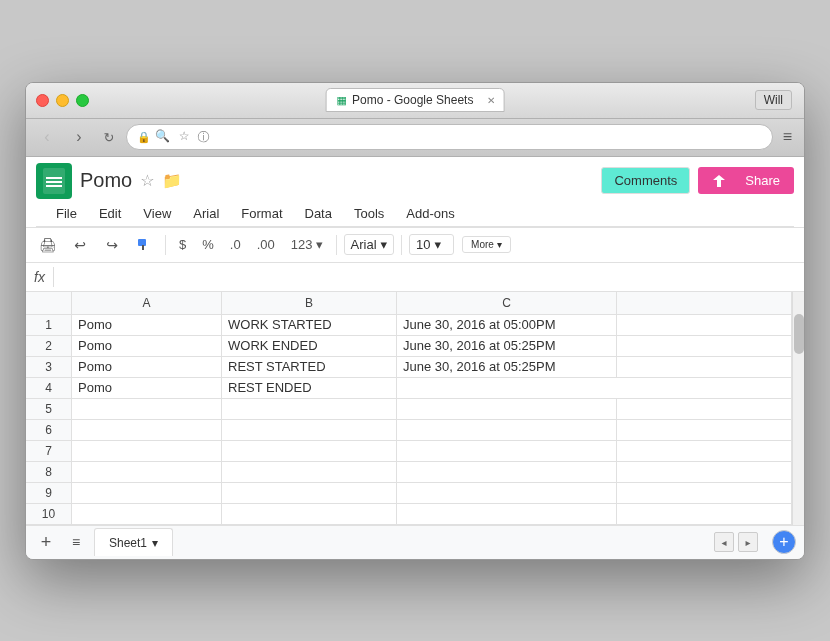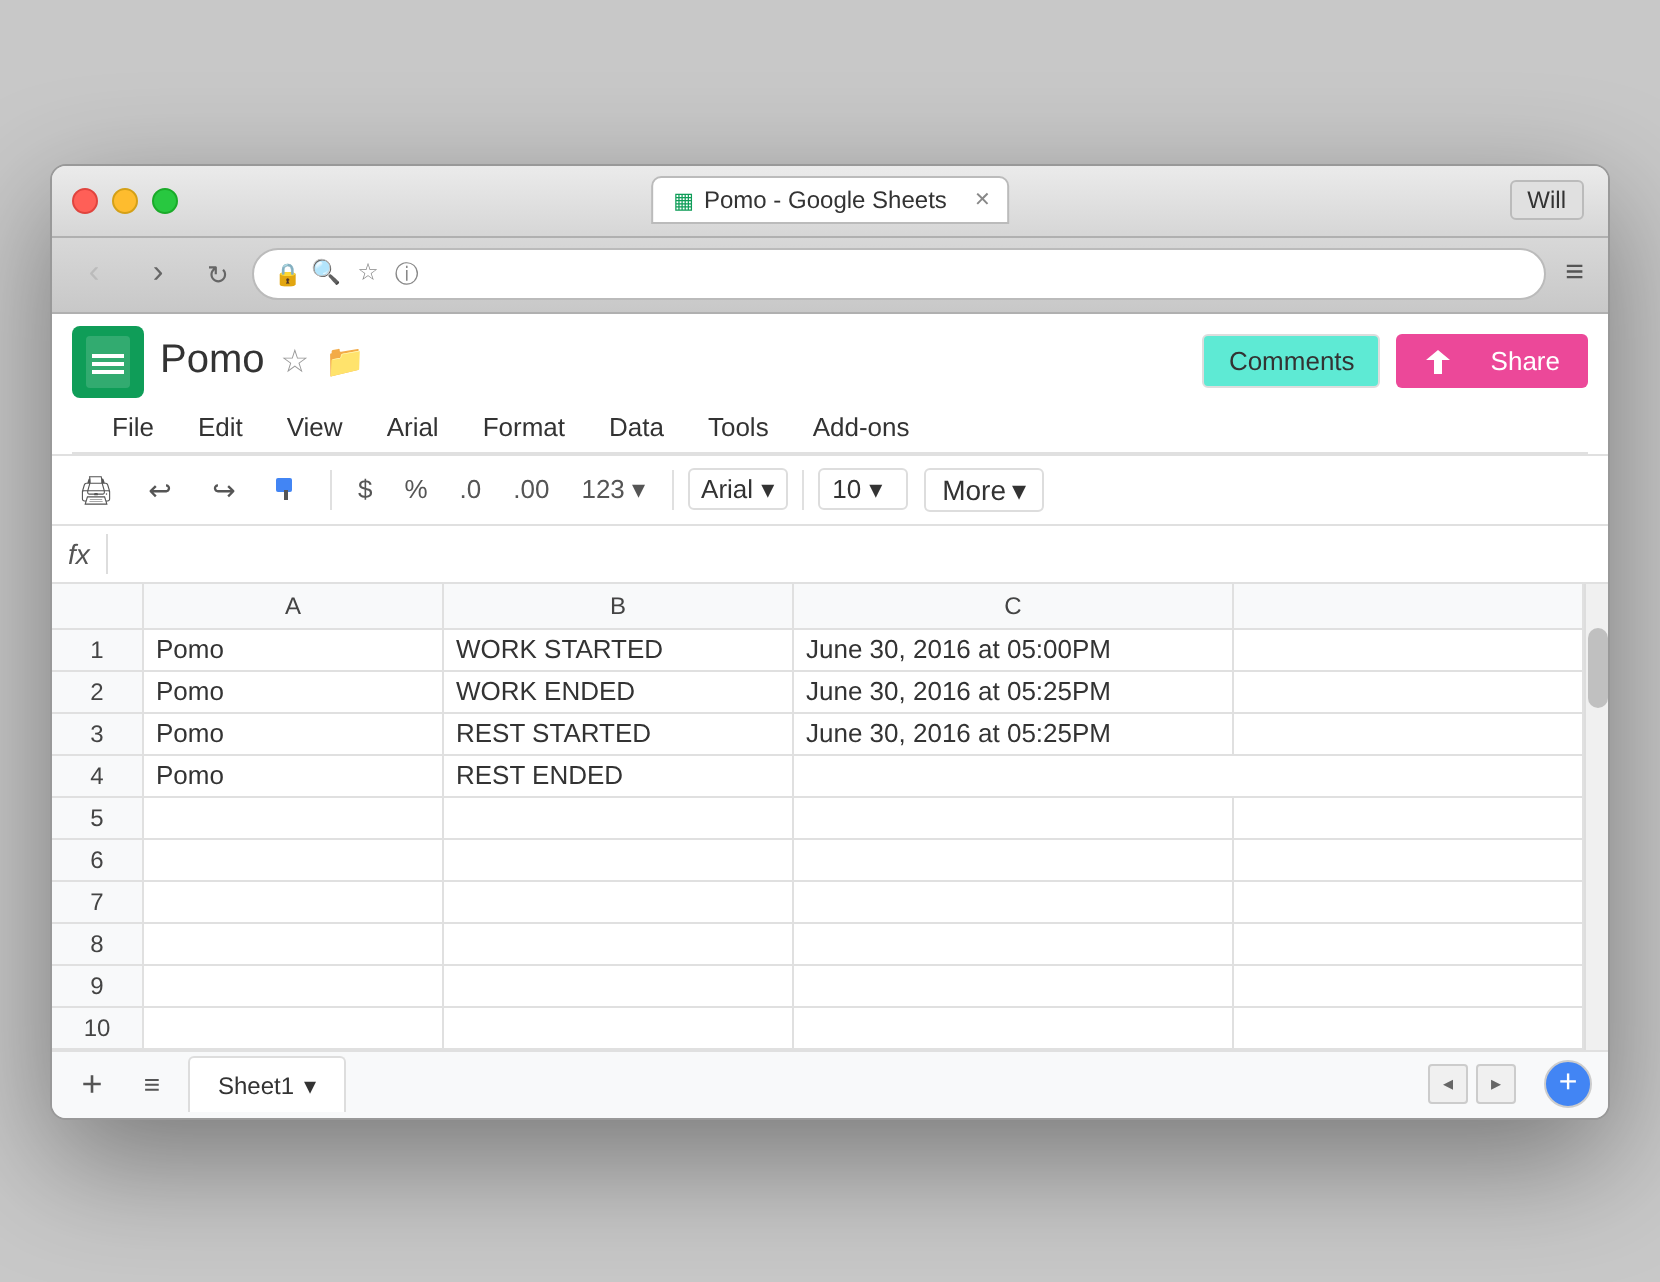--- a/index.html
+++ b/index.html
@@ -280,21 +280,21 @@
       color: #333;
       gap: 4px;
       cursor: pointer;
       min-width: 45px;
     }
     .more-btn {
       display: flex;
       border: 1px solid #ddd;
       border-radius: 3px;
       padding: 2px 8px;
-      font-size: 14px;
+      font-size: 10px;
       color: #333;
       gap: 3px;
       cursor: pointer;
       margin-left: 4px;
     }
 
     
     .formula-bar {
       display: flex;
       align-items: center;

